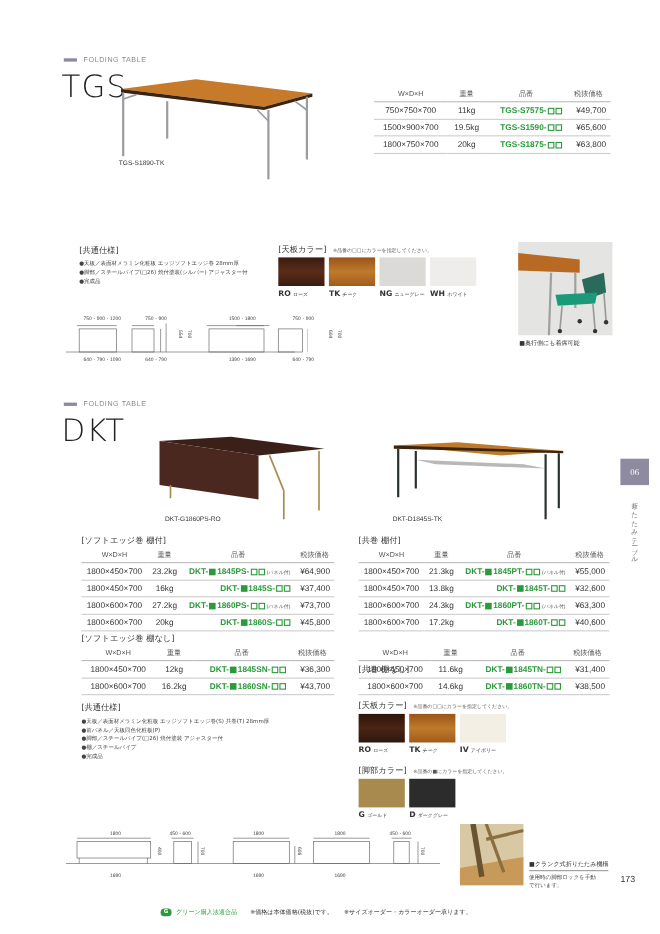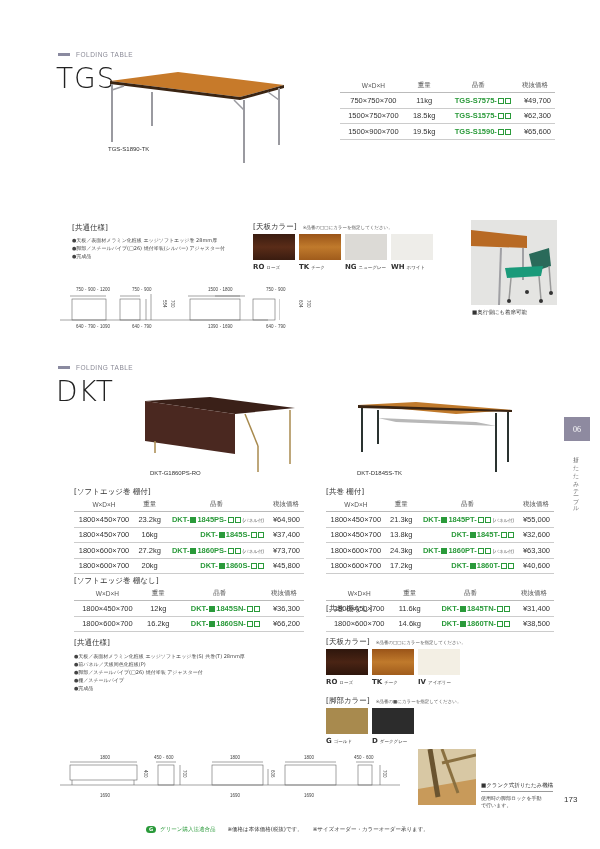--- a/index.html
+++ b/index.html
@@ -59,30 +59,30 @@
     </tr>
   </thead>
   <tbody>
     <tr>
         <td>750×750×700</td>
         <td>11kg</td>
         <td class="code"><span>TGS-S7575-</span><span class="box"></span><span class="box"></span></td>
         <td class="price">¥49,700</td>
       </tr>
     <tr>
-        <td>1500×750×700</td>
-        <td>18.5kg</td>
-        <td class="code"><span>TGS-S1575-</span><span class="box"></span><span class="box"></span></td>
-        <td class="price">¥62,300</td>
-      </tr>
-    <tr>
         <td>1500×900×700</td>
         <td>19.5kg</td>
         <td class="code"><span>TGS-S1590-</span><span class="box"></span><span class="box"></span></td>
         <td class="price">¥65,600</td>
+      </tr>
+    <tr>
+        <td>1800×750×700</td>
+        <td>20kg</td>
+        <td class="code"><span>TGS-S1875-</span><span class="box"></span><span class="box"></span></td>
+        <td class="price">¥63,800</td>
       </tr>
   </tbody>
 </table>
 
 <div class="abs subhead" style="left:72px;top:223px;">[共通仕様]</div>
 <div class="abs spec-list" style="left:72px;top:236px;">
   <div>●天板／表面材メラミン化粧板 エッジソフトエッジ巻 28mm厚</div>
   <div>●脚部／スチールパイプ(□26) 焼付塗装(シルバー) アジャスター付</div>
   <div>●完成品</div>
 </div>
@@ -240,21 +240,21 @@
     <tr>
         <td>1800×450×700</td>
         <td>12kg</td>
         <td class="code"><span>DKT-</span><span class="gsq"></span><span>1845SN-</span><span class="box"></span><span class="box"></span></td>
         <td class="price">¥36,300</td>
       </tr>
     <tr>
         <td>1800×600×700</td>
         <td>16.2kg</td>
         <td class="code"><span>DKT-</span><span class="gsq"></span><span>1860SN-</span><span class="box"></span><span class="box"></span></td>
-        <td class="price">¥66,200</td>
+        <td class="price">¥43,700</td>
       </tr>
   </tbody>
 </table>
 
 <div class="abs subhead" style="left:326px;top:487px;">[共巻 棚付]</div>
 <table class="abs spec" style="left:326px;top:498px;width:228px;">
   <thead>
       <tr>
         <th>W×D×H</th>
         <th>重量</th>

